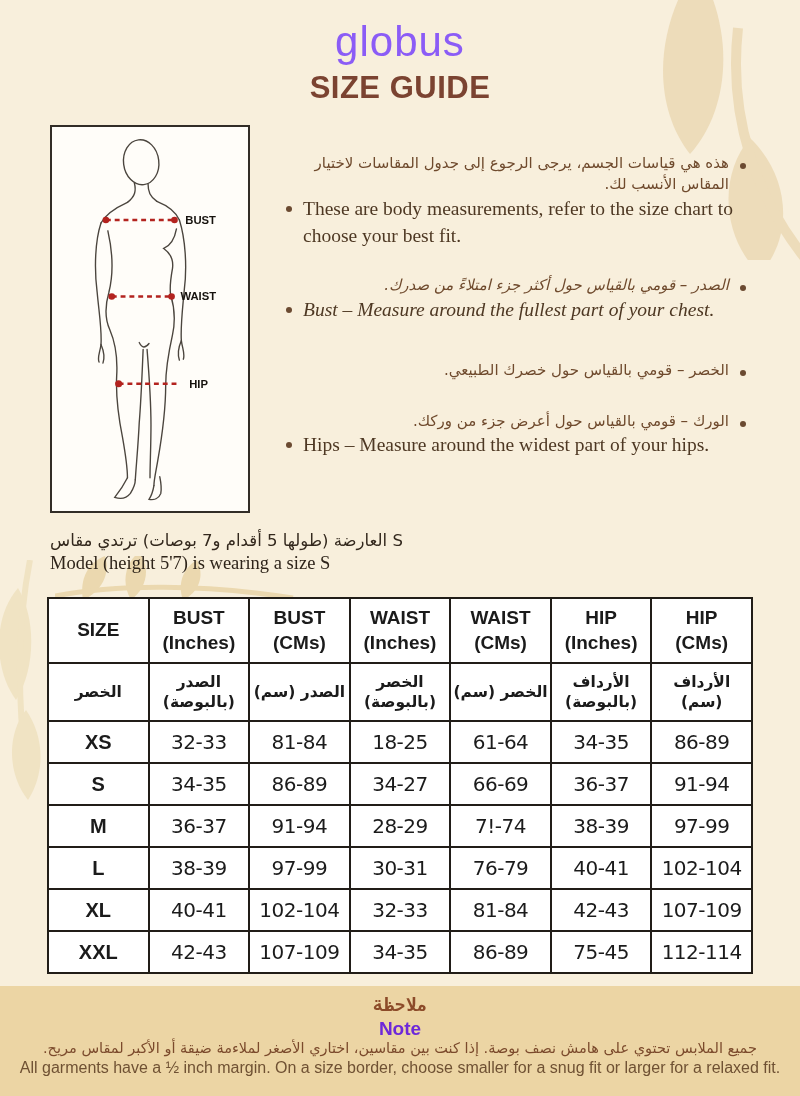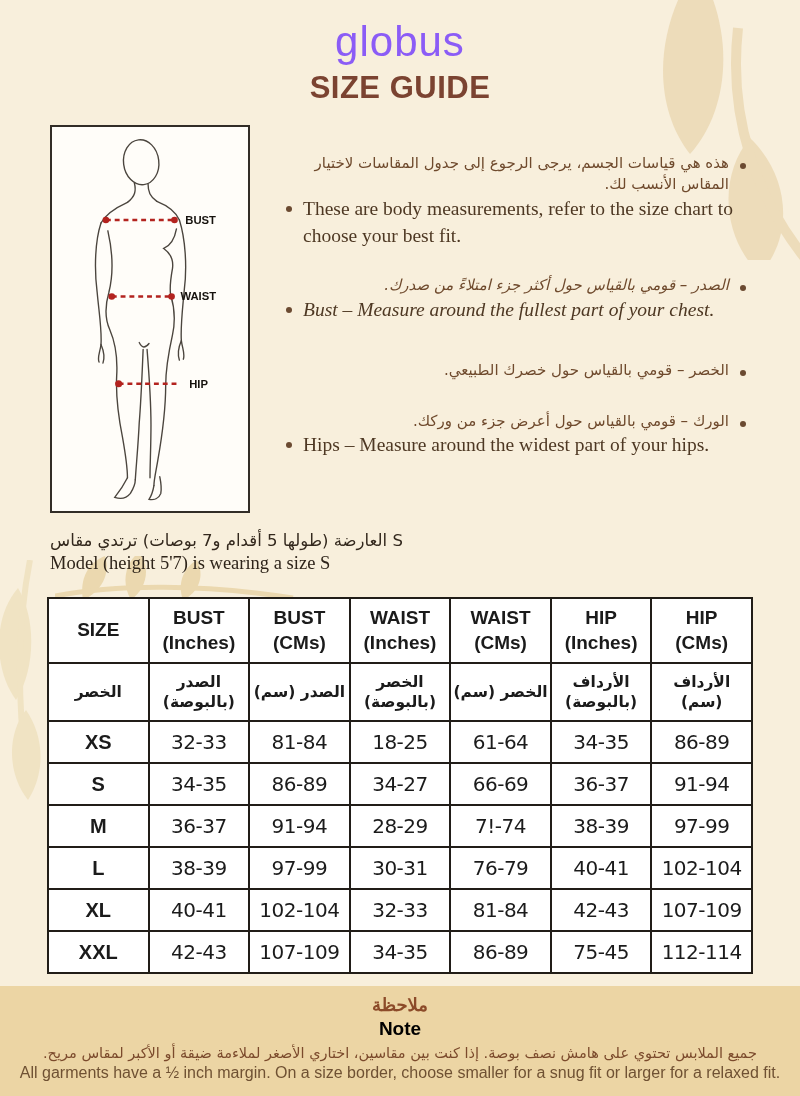--- a/index.html
+++ b/index.html
@@ -40,23 +40,23 @@
   td,th{border:2px solid #211d18;text-align:center;vertical-align:middle;padding:0;background:#ffffff;color:#1b1b1b;}
   tr.en-head th{height:63px;font-size:19px;font-weight:700;line-height:1.3;white-space:pre-line;
         font-family:"Liberation Sans",sans-serif;}
   tr.ar-head th{height:56px;font-size:15.5px;font-weight:700;line-height:1.3;white-space:pre-line;
         font-family:"DejaVu Sans",sans-serif;}
   tr.data td{height:40px;font-size:20px;font-family:"DejaVu Sans",sans-serif;letter-spacing:-0.5px;}
   tr.data td.size-cell{font-family:"Liberation Sans",sans-serif;font-weight:700;letter-spacing:0;}
 
   
   .note{left:0;top:986px;width:800px;height:110px;background:#ecd5a4;text-align:center;}
-  .note-title-ar{font-family:Liberation Serif, serif;font-weight:700;font-size:18px;color:#8c4b29;padding-top:8px;}
-  .note-title-en{font-weight:700;font-size:19px;color:#000000;margin-top:2px;}
-  .note-body-ar{font-family:"DejaVu Sans",sans-serif;font-size:14.5px;color:#7b4a2c;margin-top:5px;}
+  .note-title-ar{font-family:Liberation Mono, monospace;font-weight:700;font-size:18px;color:#8c4b29;padding-top:8px;}
+  .note-title-en{font-weight:700;font-size:19px;color:#6d28d9;margin-top:2px;}
+  .note-body-ar{font-family:"DejaVu Sans",sans-serif;font-size:14.5px;color:#7b4a2c;}
   .note-body-en{font-size:16px;color:#6f5133;margin-top:3px;}
 </style>
 </head>
 <body>
 
 <div class="page">
 
   <svg class="decor" style="right:0;top:0;" width="200" height="260" viewBox="0 0 200 260">
     <path fill="#eddcba" d="M97 -34 C54 28 52 106 90 154 C130 110 136 30 97 -34 Z"></path>
     <path fill="#eddcba" d="M150 138 C118 176 122 238 160 274 C196 234 188 174 150 138 Z"></path>

